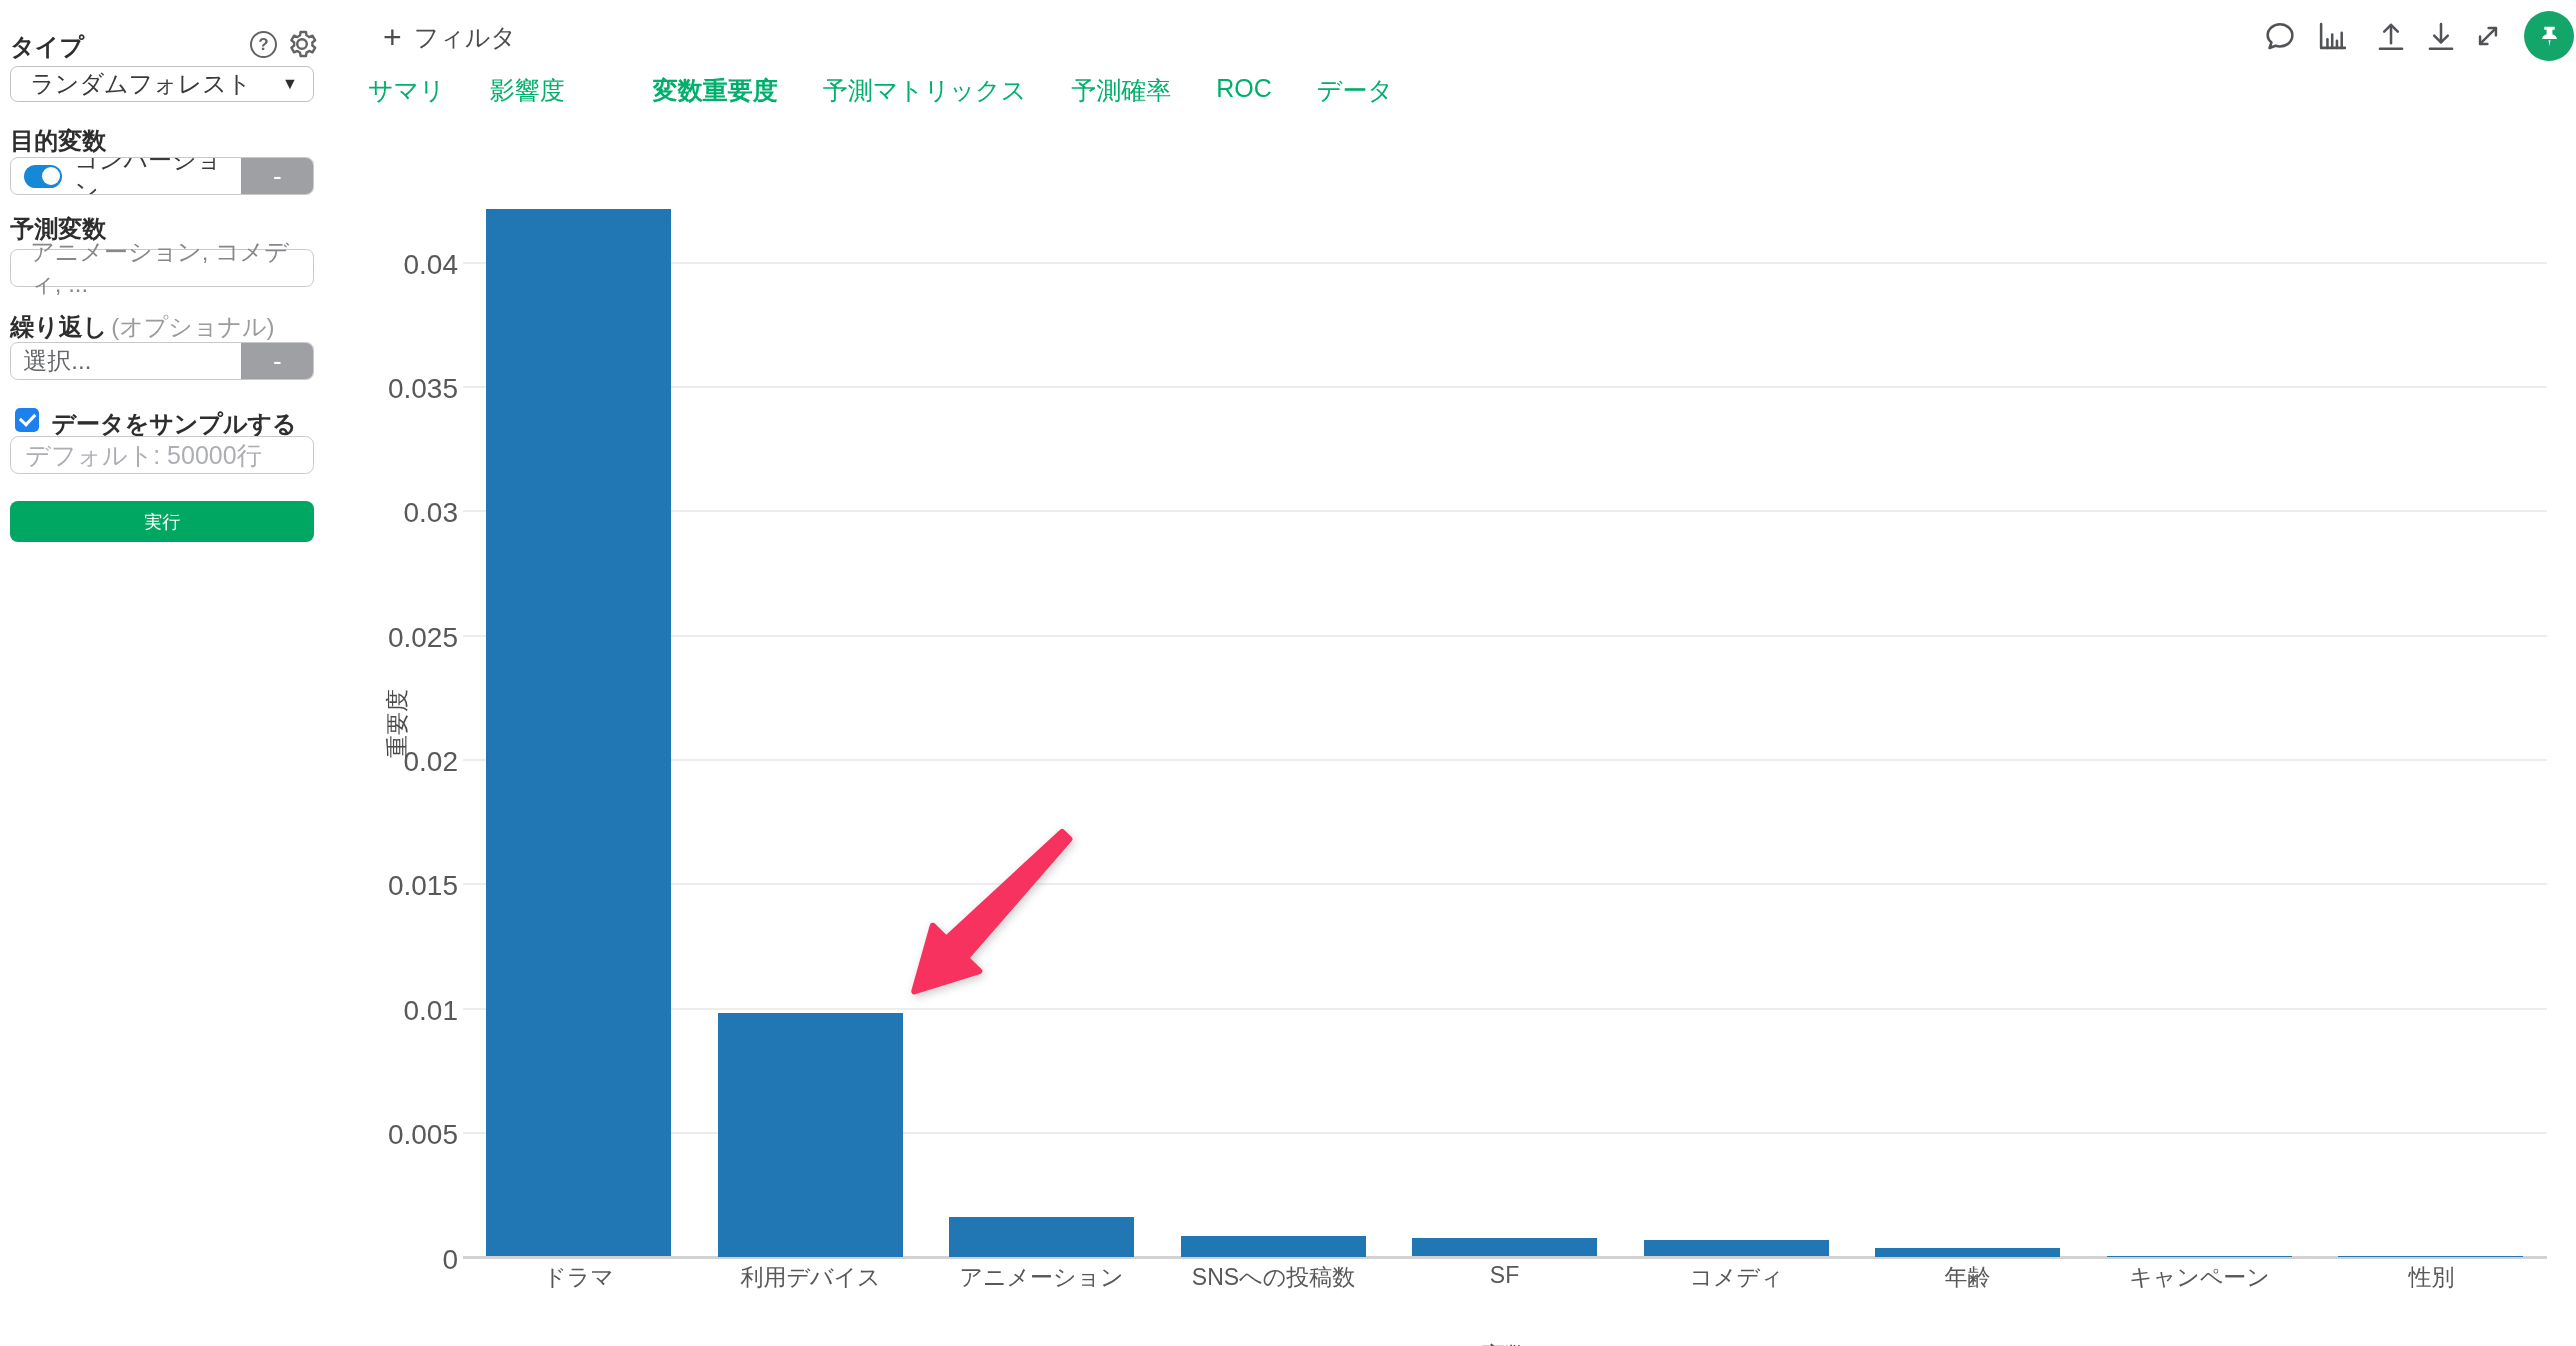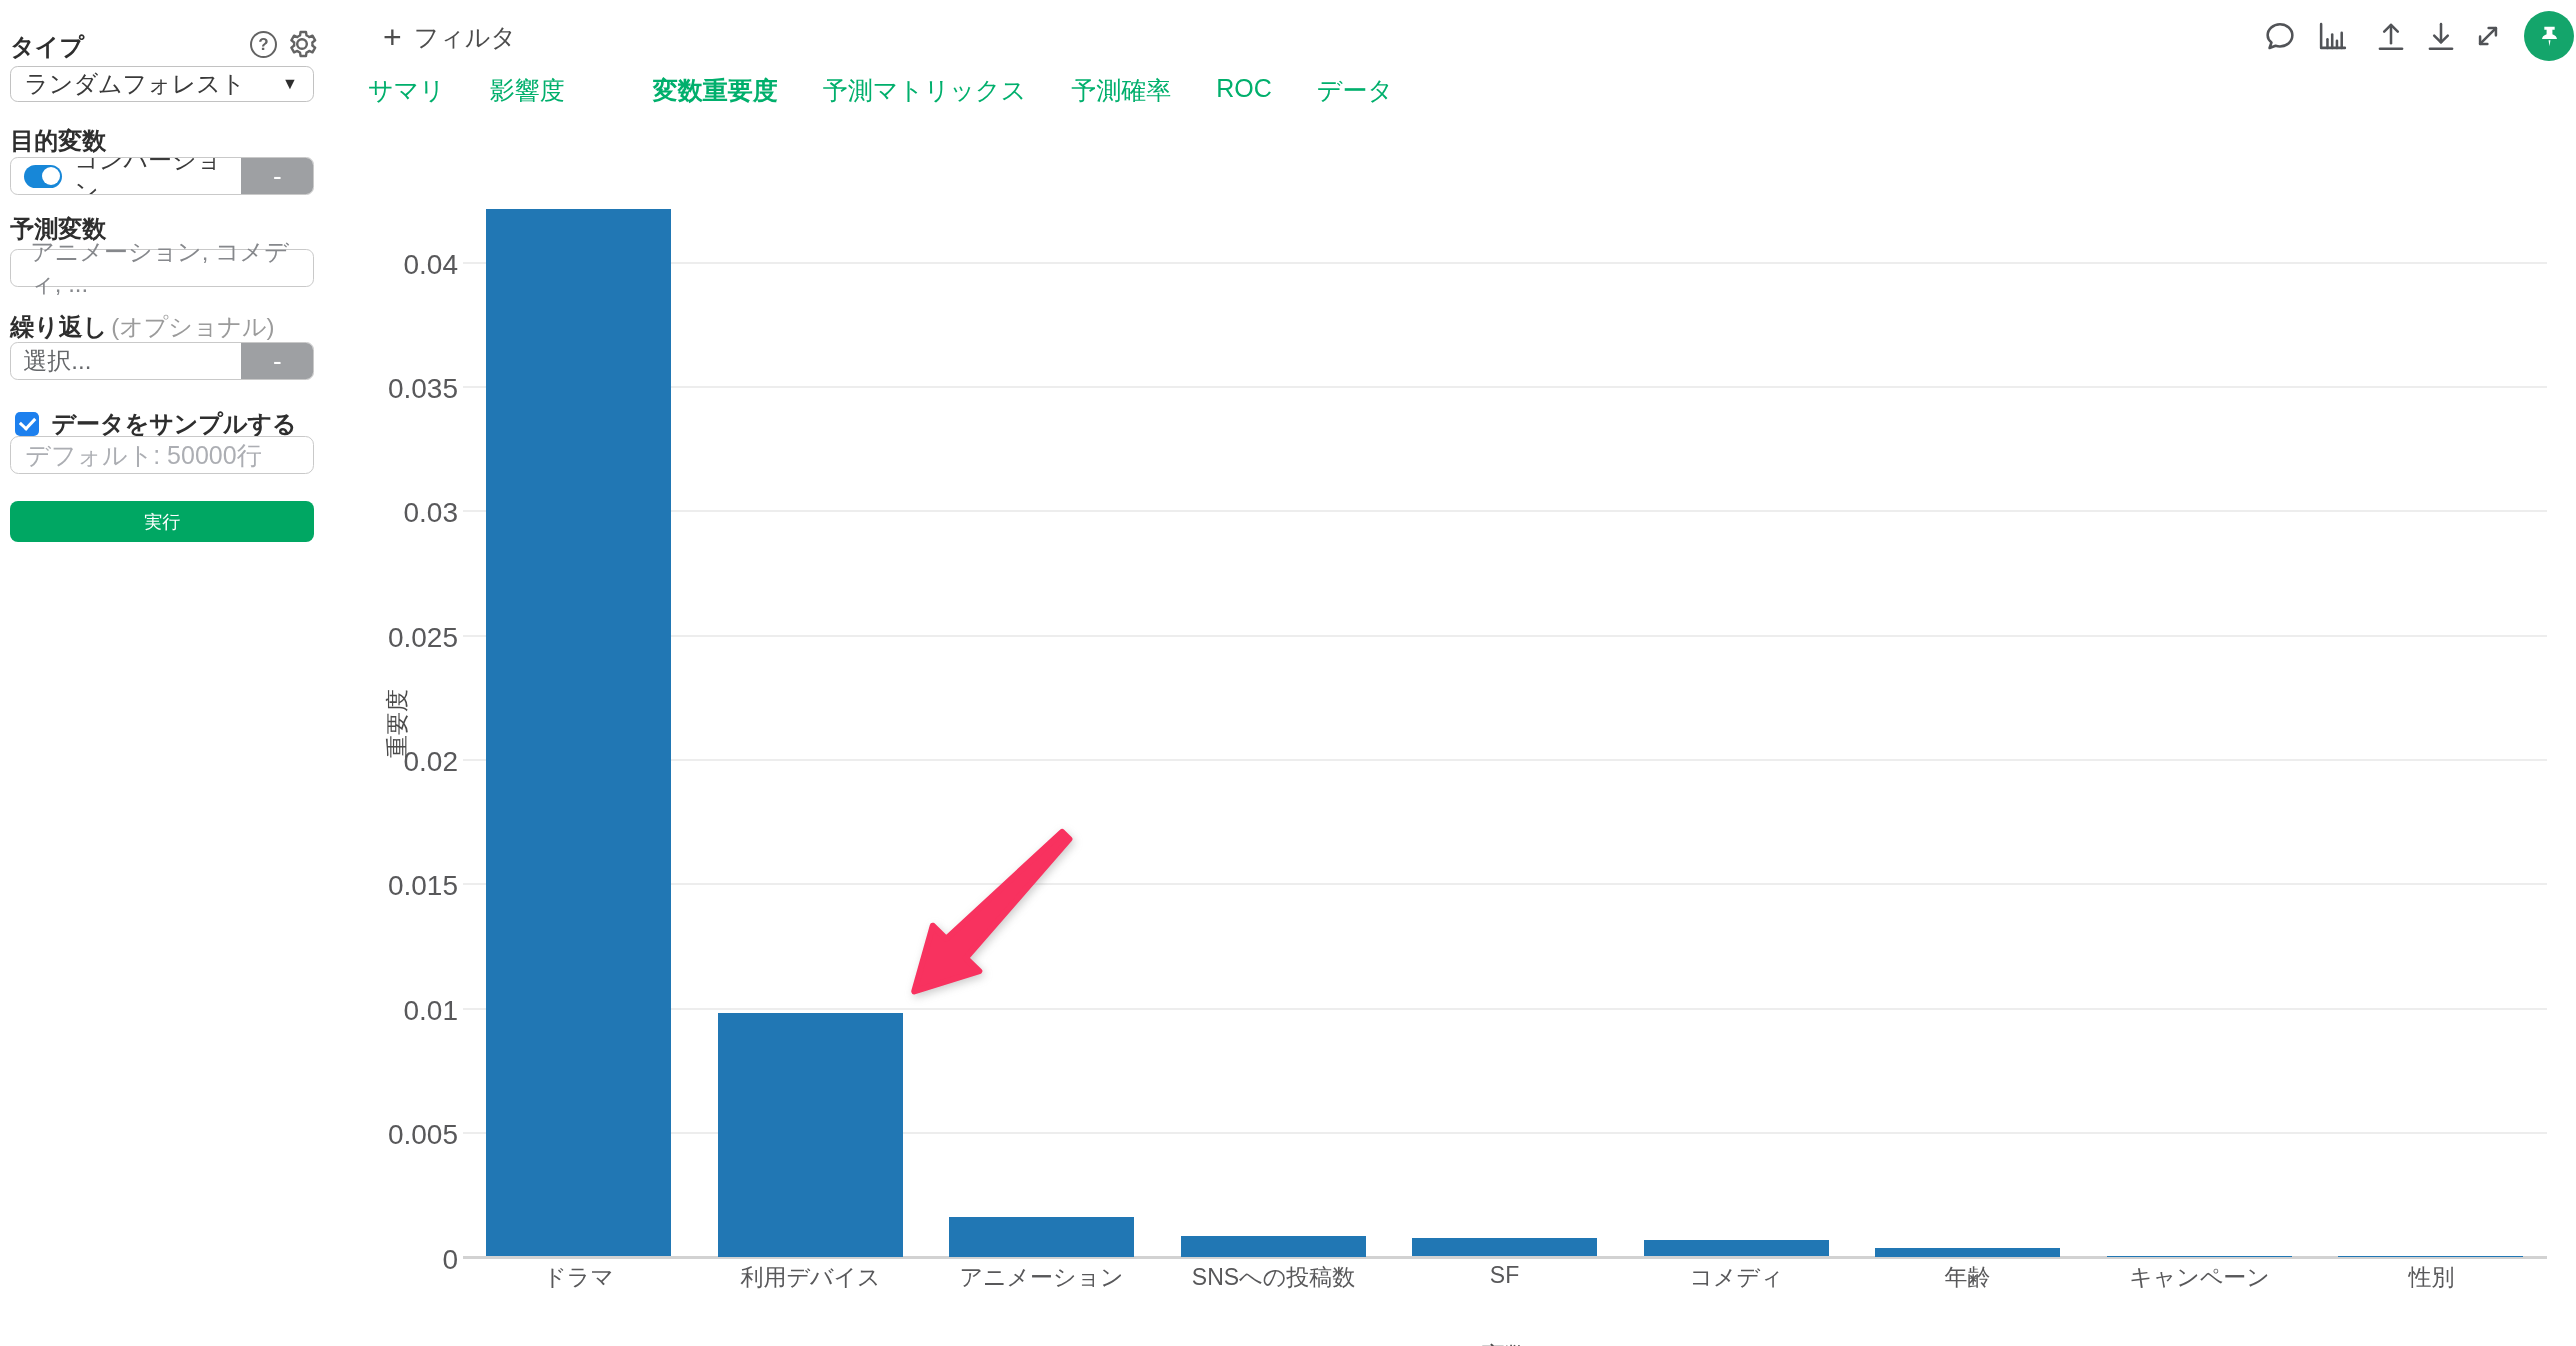--- a/index.html
+++ b/index.html
@@ -6,21 +6,21 @@
   body{width:2576px;height:1347px;overflow:hidden;
        font-family:"Liberation Sans","DejaVu Sans",sans-serif;color:#2e2e2e;}
   #page{position:relative;width:2576px;height:1337px;background:#fff;}
   .abs{position:absolute;}
 
   
   .side-label{font-size:24px;font-weight:bold;color:#2e2e2e;}
   .opt-label{font-weight:normal;color:#9b9b9b;}
   .dropdown{left:10.3px;top:66px;width:304px;height:36px;border:1.7px solid #c2c2c2;border-radius:7.7px;
             box-sizing:border-box;display:flex;align-items:center;background:#fff;cursor:pointer;}
-  .dropdown .dd-text{margin-left:13px;font-size:24px;color:#3a3a3a;flex:1;}
+  .dropdown .dd-text{margin-left:19px;font-size:24px;color:#3a3a3a;flex:1;}
   .dropdown .caret{margin-right:15.4px;font-size:16px;color:#2e2e2e;}
   .chip{width:304px;height:38px;border:1.7px solid #c9c9c9;border-radius:7.7px;box-sizing:border-box;
         display:flex;align-items:stretch;overflow:hidden;background:#fff;}
   .chip .chip-body{flex:1;display:flex;align-items:center;}
   .chip .minus-btn{width:72px;background:#9ea0a3;color:#fff;font-size:26px;display:flex;
                    align-items:center;justify-content:center;cursor:pointer;}
   .toggle{width:38px;height:23px;border-radius:12px;background:#1787d8;position:relative;
           margin-left:13px;flex:0 0 auto;cursor:pointer;}
   .toggle .knob{position:absolute;right:2.6px;top:2.6px;width:18px;height:18px;border-radius:50%;background:#fff;}
   .chip-text{margin-left:12px;font-size:24px;color:#3a3a3a;}
@@ -104,21 +104,21 @@
       <span class="side-label">繰り返し</span>
       <span class="side-label opt-label">(オプショナル)</span>
     </div>
     <div class="abs chip" style="left:10.3px;top:342px;">
       <div class="chip-body">
         <span class="chip-text ghost-text">選択...</span>
       </div>
       <div class="minus-btn">-</div>
     </div>
 
-    <div class="abs" style="left:14.5px;top:408px;display:flex;align-items:center;gap:13px;">
+    <div class="abs" style="left:14.5px;top:408px;display:flex;gap:13px;">
       <div class="checkbox">
         <div class="mark"></div>
       </div>
       <span class="side-label">データをサンプルする</span>
     </div>
     <input class="abs tbox-input" style="left: 10.3px; top: 436px;" type="text" value="" placeholder="デフォルト: 50000行">
 
     <div class="abs run-btn">実行</div>
   </div>
 

